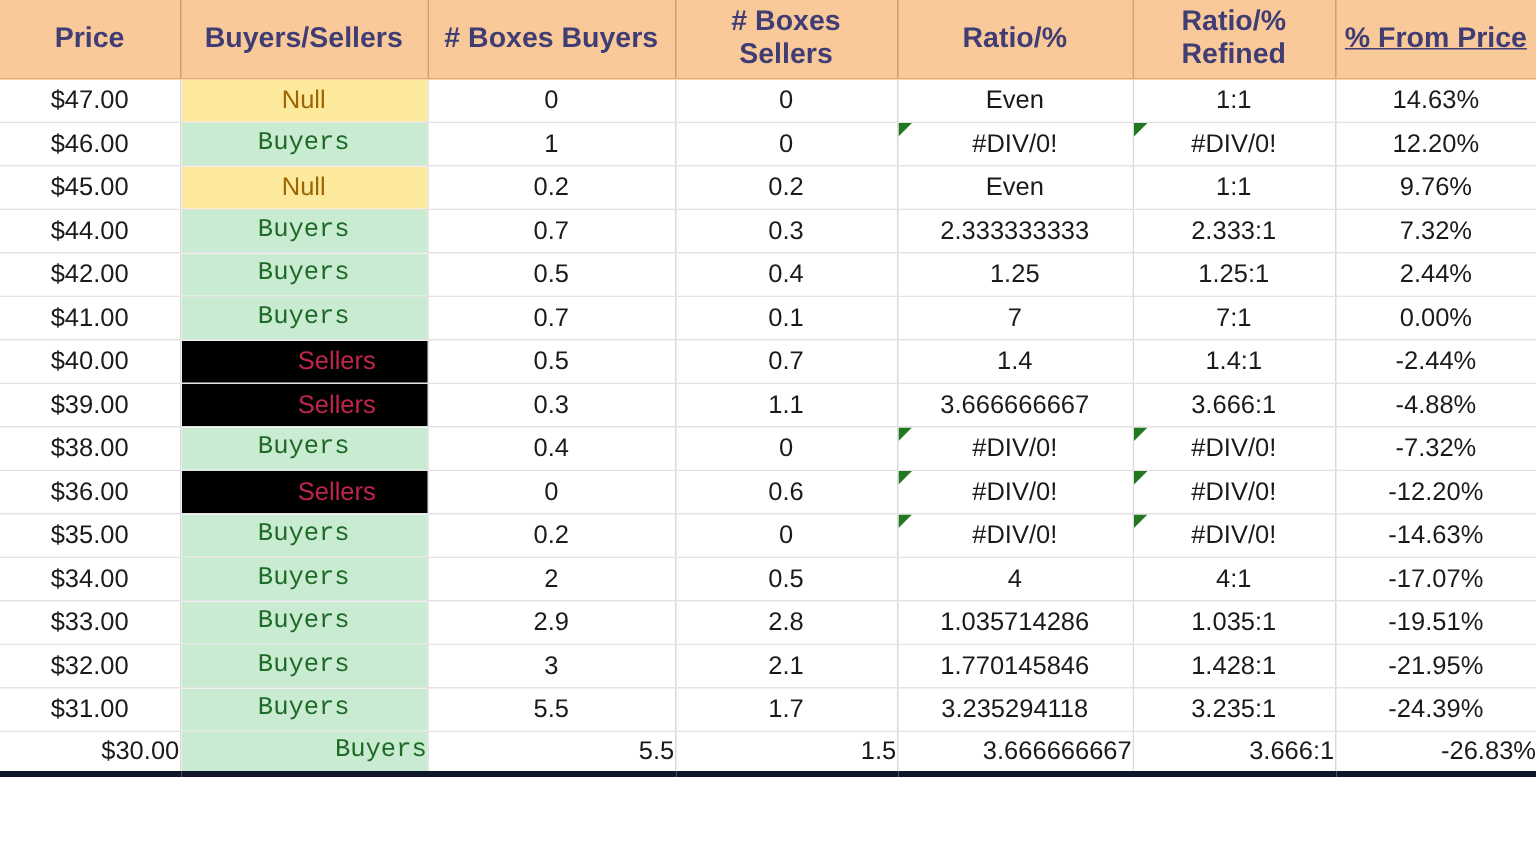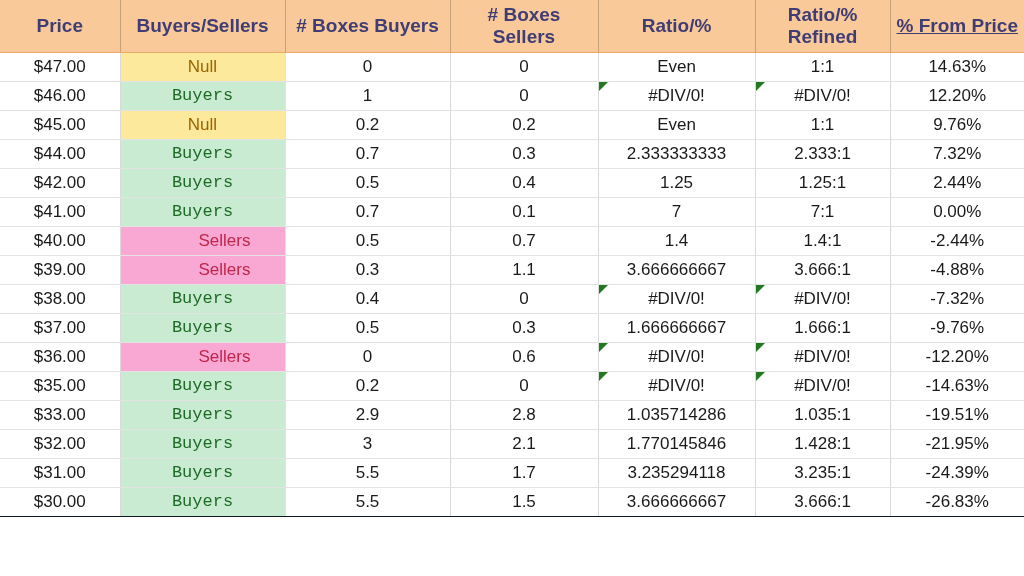--- a/index.html
+++ b/index.html
@@ -55,29 +55,29 @@
     text-align: center;
     vertical-align: middle;
     border-bottom: 1px solid #E3E3E3;
     border-right: 1px solid #E3E3E3;
     background: #ffffff;
     position: relative;
     white-space: nowrap;
     overflow: hidden;
   }
   tbody td:last-child { border-right: none; }
-  tbody tr:last-child td { border-bottom: 1px solid #0f172a; }
+  tbody tr:last-child td { border-bottom: 4px solid #0f172a; text-align: right; }
 
   
   tbody td.sep-strong { border-right: 1px solid #D9D9D9; }
 
   
   td.status { font-weight: normal; }
   td.status-buyers  { background: #C9EBD1; color: #1E6B28; font-family: Liberation Mono, monospace; }
-  td.status-sellers { background: #f9a8d4; color: #C0254C; padding-left: 44px; }
+  td.status-sellers { background: #000000; color: #C0254C; padding-left: 44px; }
   td.status-null    { background: #FDE99B; color: #9C6500; }
 
   
   td.has-error .err-tri {
     position: absolute;
     top: 0;
     left: 0;
     width: 0;
     height: 0;
     border-top: 9px solid #217821;
@@ -186,45 +186,45 @@
         <tr>
           <td class="sep-strong"><span>$38.00</span></td>
           <td class="status status-buyers"><span>Buyers</span></td>
           <td class="sep-strong"><span>0.4</span></td>
           <td class="sep-strong"><span>0</span></td>
           <td class="sep-strong has-error"><span class="err-tri"></span><span>#DIV/0!</span></td>
           <td class="sep-strong has-error"><span class="err-tri"></span><span>#DIV/0!</span></td>
           <td><span>-7.32%</span></td>
         </tr>
         <tr>
-          <td class="sep-strong"><span>$37.00</span></td>
-          <td class="status status-buyers"><span>Buyers</span></td>
-          <td class="sep-strong"><span>0.5</span></td>
-          <td class="sep-strong"><span>0.3</span></td>
-          <td class="sep-strong"><span>1.666666667</span></td>
-          <td class="sep-strong"><span>1.666:1</span></td>
-          <td><span>-9.76%</span></td>
-        </tr>
-        <tr>
           <td class="sep-strong"><span>$36.00</span></td>
           <td class="status status-sellers"><span>Sellers</span></td>
           <td class="sep-strong"><span>0</span></td>
           <td class="sep-strong"><span>0.6</span></td>
           <td class="sep-strong has-error"><span class="err-tri"></span><span>#DIV/0!</span></td>
           <td class="sep-strong has-error"><span class="err-tri"></span><span>#DIV/0!</span></td>
           <td><span>-12.20%</span></td>
         </tr>
         <tr>
           <td class="sep-strong"><span>$35.00</span></td>
           <td class="status status-buyers"><span>Buyers</span></td>
           <td class="sep-strong"><span>0.2</span></td>
           <td class="sep-strong"><span>0</span></td>
           <td class="sep-strong has-error"><span class="err-tri"></span><span>#DIV/0!</span></td>
           <td class="sep-strong has-error"><span class="err-tri"></span><span>#DIV/0!</span></td>
           <td><span>-14.63%</span></td>
+        </tr>
+        <tr>
+          <td class="sep-strong"><span>$34.00</span></td>
+          <td class="status status-buyers"><span>Buyers</span></td>
+          <td class="sep-strong"><span>2</span></td>
+          <td class="sep-strong"><span>0.5</span></td>
+          <td class="sep-strong"><span>4</span></td>
+          <td class="sep-strong"><span>4:1</span></td>
+          <td><span>-17.07%</span></td>
         </tr>
         <tr>
           <td class="sep-strong"><span>$33.00</span></td>
           <td class="status status-buyers"><span>Buyers</span></td>
           <td class="sep-strong"><span>2.9</span></td>
           <td class="sep-strong"><span>2.8</span></td>
           <td class="sep-strong"><span>1.035714286</span></td>
           <td class="sep-strong"><span>1.035:1</span></td>
           <td><span>-19.51%</span></td>
         </tr>

